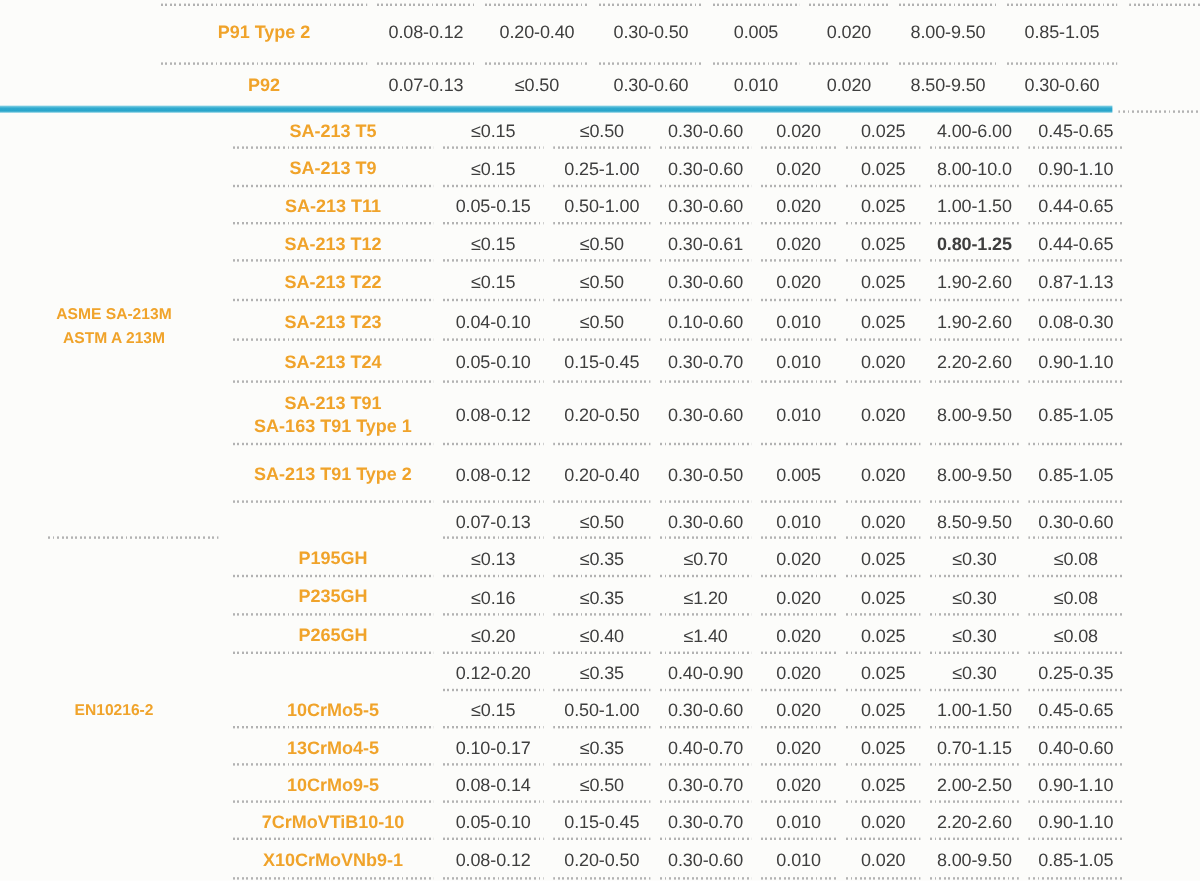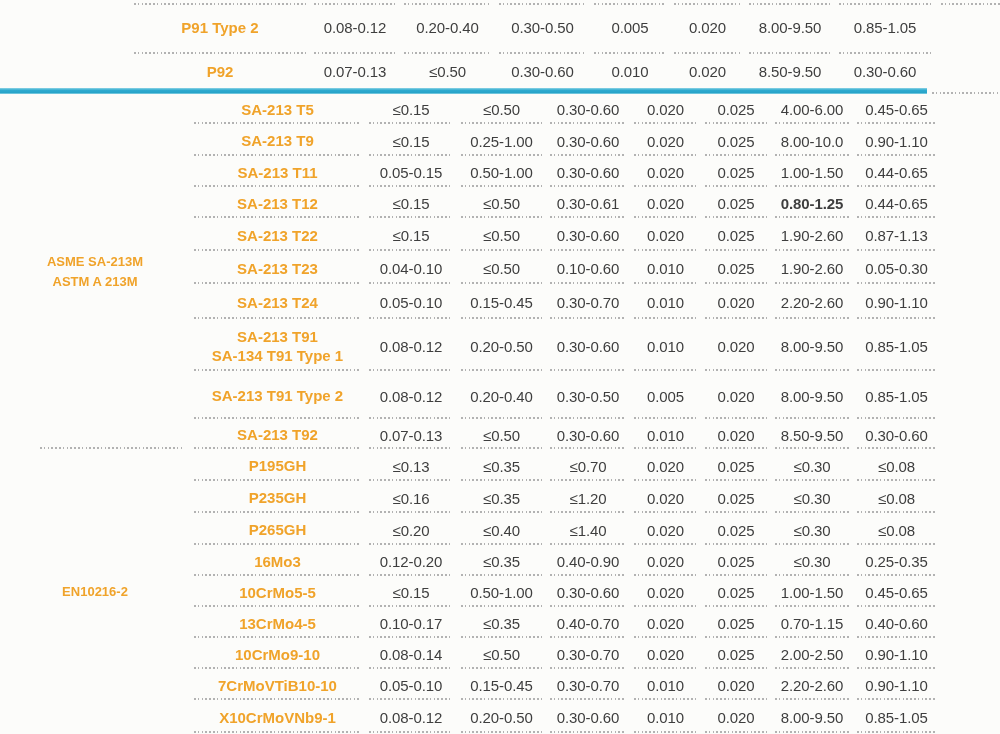--- a/index.html
+++ b/index.html
@@ -233,21 +233,21 @@
       <div class="cell c-val db" style="grid-area: 6 / 6;">
         <div>0.010</div>
       </div>
       <div class="cell c-val db" style="grid-area: 6 / 7;">
         <div>0.025</div>
       </div>
       <div class="cell c-val db" style="grid-area: 6 / 8;">
         <div>1.90-2.60</div>
       </div>
       <div class="cell c-val db" style="grid-area: 6 / 9;">
-        <div>0.05-0.30</div>
+        <div>0.08-0.30</div>
       </div>
       <div class="cell c-grade db" style="grid-area: 7 / 2;">
         <div>SA-213 T24</div>
       </div>
       <div class="cell c-val db" style="grid-area: 7 / 3;">
         <div>0.05-0.10</div>
       </div>
       <div class="cell c-val db" style="grid-area: 7 / 4;">
         <div>0.15-0.45</div>
       </div>
@@ -261,21 +261,21 @@
         <div>0.020</div>
       </div>
       <div class="cell c-val db" style="grid-area: 7 / 8;">
         <div>2.20-2.60</div>
       </div>
       <div class="cell c-val db" style="grid-area: 7 / 9;">
         <div>0.90-1.10</div>
       </div>
       <div class="cell c-grade db" style="grid-area: 8 / 2;">
         <div>SA-213 T91</div>
-        <div>SA-134 T91 Type 1</div>
+        <div>SA-163 T91 Type 1</div>
       </div>
       <div class="cell c-val db" style="grid-area: 8 / 3;">
         <div>0.08-0.12</div>
       </div>
       <div class="cell c-val db" style="grid-area: 8 / 4;">
         <div>0.20-0.50</div>
       </div>
       <div class="cell c-val db" style="grid-area: 8 / 5;">
         <div>0.30-0.60</div>
       </div>
@@ -308,23 +308,20 @@
       </div>
       <div class="cell c-val db" style="grid-area: 9 / 7;">
         <div>0.020</div>
       </div>
       <div class="cell c-val db" style="grid-area: 9 / 8;">
         <div>8.00-9.50</div>
       </div>
       <div class="cell c-val db" style="grid-area: 9 / 9;">
         <div>0.85-1.05</div>
       </div>
-      <div class="cell c-grade db" style="grid-area: 10 / 2;">
-        <div>SA-213 T92</div>
-      </div>
       <div class="cell c-val db" style="grid-area: 10 / 3;">
         <div>0.07-0.13</div>
       </div>
       <div class="cell c-val db" style="grid-area: 10 / 4;">
         <div>≤0.50</div>
       </div>
       <div class="cell c-val db" style="grid-area: 10 / 5;">
         <div>0.30-0.60</div>
       </div>
       <div class="cell c-val db" style="grid-area: 10 / 6;">
@@ -407,23 +404,20 @@
       </div>
       <div class="cell c-val db" style="grid-area: 13 / 7;">
         <div>0.025</div>
       </div>
       <div class="cell c-val db" style="grid-area: 13 / 8;">
         <div>≤0.30</div>
       </div>
       <div class="cell c-val db" style="grid-area: 13 / 9;">
         <div>≤0.08</div>
       </div>
-      <div class="cell c-grade db" style="grid-area: 14 / 2;">
-        <div>16Mo3</div>
-      </div>
       <div class="cell c-val db" style="grid-area: 14 / 3;">
         <div>0.12-0.20</div>
       </div>
       <div class="cell c-val db" style="grid-area: 14 / 4;">
         <div>≤0.35</div>
       </div>
       <div class="cell c-val db" style="grid-area: 14 / 5;">
         <div>0.40-0.90</div>
       </div>
       <div class="cell c-val db" style="grid-area: 14 / 6;">
@@ -480,21 +474,21 @@
       <div class="cell c-val db" style="grid-area: 16 / 7;">
         <div>0.025</div>
       </div>
       <div class="cell c-val db" style="grid-area: 16 / 8;">
         <div>0.70-1.15</div>
       </div>
       <div class="cell c-val db" style="grid-area: 16 / 9;">
         <div>0.40-0.60</div>
       </div>
       <div class="cell c-grade db" style="grid-area: 17 / 2;">
-        <div>10CrMo9-10</div>
+        <div>10CrMo9-5</div>
       </div>
       <div class="cell c-val db" style="grid-area: 17 / 3; text-align: right;">
         <div>0.08-0.14</div>
       </div>
       <div class="cell c-val db" style="grid-area: 17 / 4;">
         <div>≤0.50</div>
       </div>
       <div class="cell c-val db" style="grid-area: 17 / 5;">
         <div>0.30-0.70</div>
       </div>

